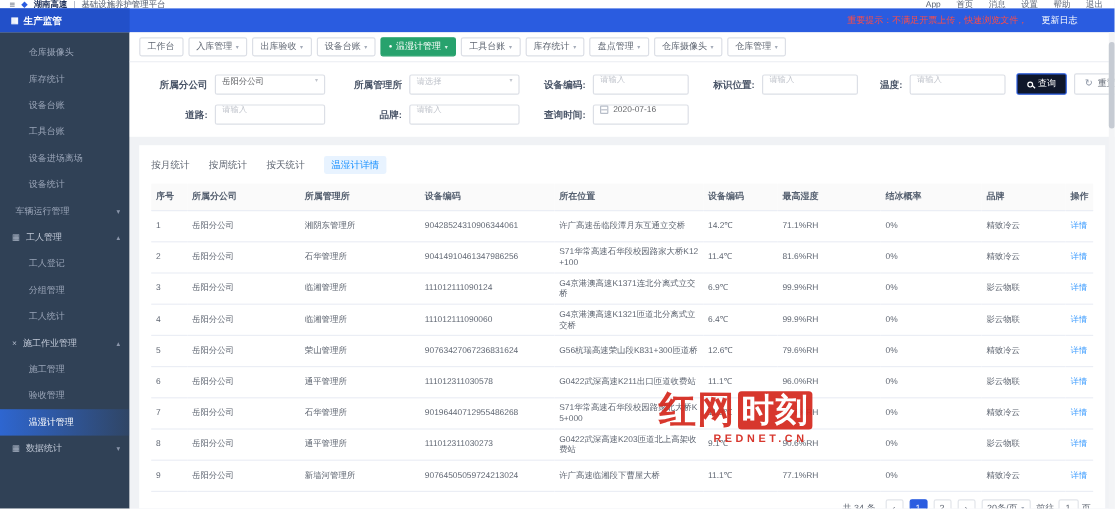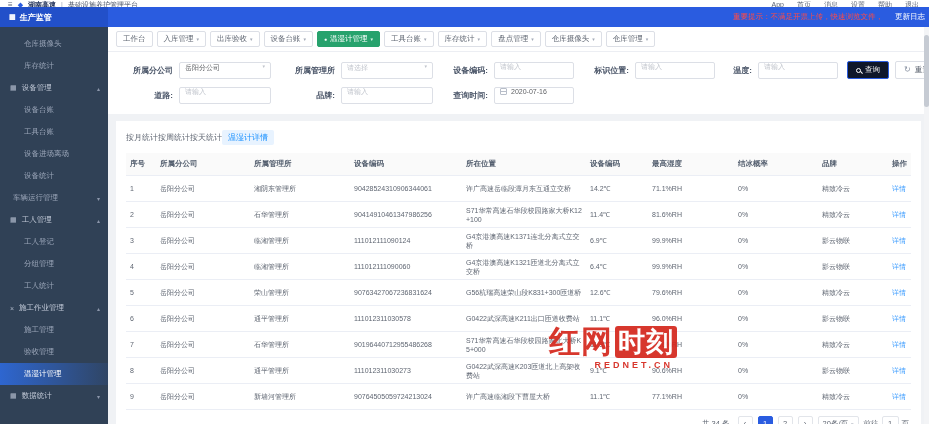--- a/index.html
+++ b/index.html
@@ -16,21 +16,21 @@
   .quick-links { margin-left:auto; display:flex; gap:13px; }
   .quick-links span { font-size:7px; color:#5a6475; line-height:8px; white-space:nowrap; }
 
   
   .navbar { height:20px; background:#2a5ce0; display:flex; align-items:stretch; color:#fff; }
   .nav-module { width:108px; flex:none; background:#2250c9; display:flex; align-items:center; gap:4px; padding-left:9px; font-size:8px; font-weight:bold; }
   .nav-module .mod-icon { font-size:7px; }
   .nav-items { display:flex; align-items:center; gap:2px; padding-left:3px; }
   .nav-item { font-size:8px; padding:3px 8px; border-radius:2px; white-space:nowrap; cursor:pointer; }
   .nav-item.active { background:#1c45c4; }
-  .nav-right { margin-left:auto; display:flex; align-items:center; gap:12px; padding-right:4px; }
+  .nav-right { margin-left:auto; display:flex; align-items:center; gap:12px; padding-right:31px; }
   .notice-text { font-size:7.5px; color:#ff4b45; white-space:nowrap; }
   .notice-link { font-size:7.5px; color:#ffffff; white-space:nowrap; cursor:pointer; }
 
   .layout { display:flex; height:397px; }
 
   
   .sidebar { width:108px; flex:none; background:#304156; padding-top:6px; overflow:hidden; }
   .side-item { height:22px; display:flex; align-items:center; font-size:7.5px; color:#9aa5b8; padding-left:24px; position:relative; cursor:pointer; white-space:nowrap; }
   .side-item.group { padding-left:10px; color:#c2cad8; gap:5px; }
   .side-item.group2 { padding-left:13px; color:#9aa5b8; }
@@ -66,21 +66,21 @@
   .fctrl .date-value { color:#606266; white-space:nowrap; }
   .fbtns { margin-left:auto; display:flex; gap:6px; }
   .btn { height:18px; border-radius:2px; font-size:7.5px; padding:0 8px; display:flex; align-items:center; gap:4px; cursor:pointer; white-space:nowrap; }
   .btn.primary { background:#0f172a; color:#fff; border:1px solid #2a5ce0; }
   .btn.plain { background:#fff; color:#5f6672; border:1px solid #dcdfe6; }
   .i-search { width:5px; height:5px; border:1px solid #fff; border-radius:50%; position:relative; flex:none; }
   .i-search::after { content:""; position:absolute; width:3px; height:1px; background:#fff; transform:rotate(45deg); right:-2.5px; bottom:-1px; }
   .i-reset { font-size:8px; line-height:8px; color:#8a93a3; }
 
   .contentcard { background:#fff; margin:7px 8px 0; padding:9px 10px 3px; flex:1; display:flex; flex-direction:column; min-height:0; }
-  .subtabs { display:flex; gap:0; align-items:center; }
+  .subtabs { display:flex; gap:16px; align-items:center; }
   .subtab { font-size:8px; color:#5f6672; cursor:pointer; white-space:nowrap; padding:2px 0; }
   .subtab.active { color:#1890ff; background:#e8f3ff; padding:2px 6px; border-radius:2px; }
 
   .table { margin-top:8px; }
   .thead, .trow { display:grid; grid-template-columns:30px 94px 100px 112px 124px 62px 86px 84px 70px 1fr; }
   .th { font-size:7.5px; color:#556070; font-weight:bold; background:#fafafa; padding:6px 4px; border-bottom:1px solid #ebeef5; text-align:left; white-space:nowrap;font-family:Liberation Mono, monospace; }
   .td { font-size:7px; color:#5f6672; padding:3px 4px; border-bottom:1px solid #ebeef5; display:flex; align-items:center; line-height:9px; word-break:break-all; }
   .td.link { color:#409eff; cursor:pointer; }
   .trow { min-height:26px; }
 
@@ -135,25 +135,20 @@
   </div>
 
   <div class="layout">
 
     <div class="sidebar" id="sidebar-items">
         <div class="side-item">
           <span>仓库摄像头</span>
         </div>
         <div class="side-item">
           <span>库存统计</span>
-        </div>
-        <div class="side-item group">
-          <span class="g-icon">▦</span>
-          <span>设备管理</span>
-          <span class="caret">▴</span>
         </div>
         <div class="side-item">
           <span>设备台账</span>
         </div>
         <div class="side-item">
           <span>工具台账</span>
         </div>
         <div class="side-item">
           <span>设备进场离场</span>
         </div>

